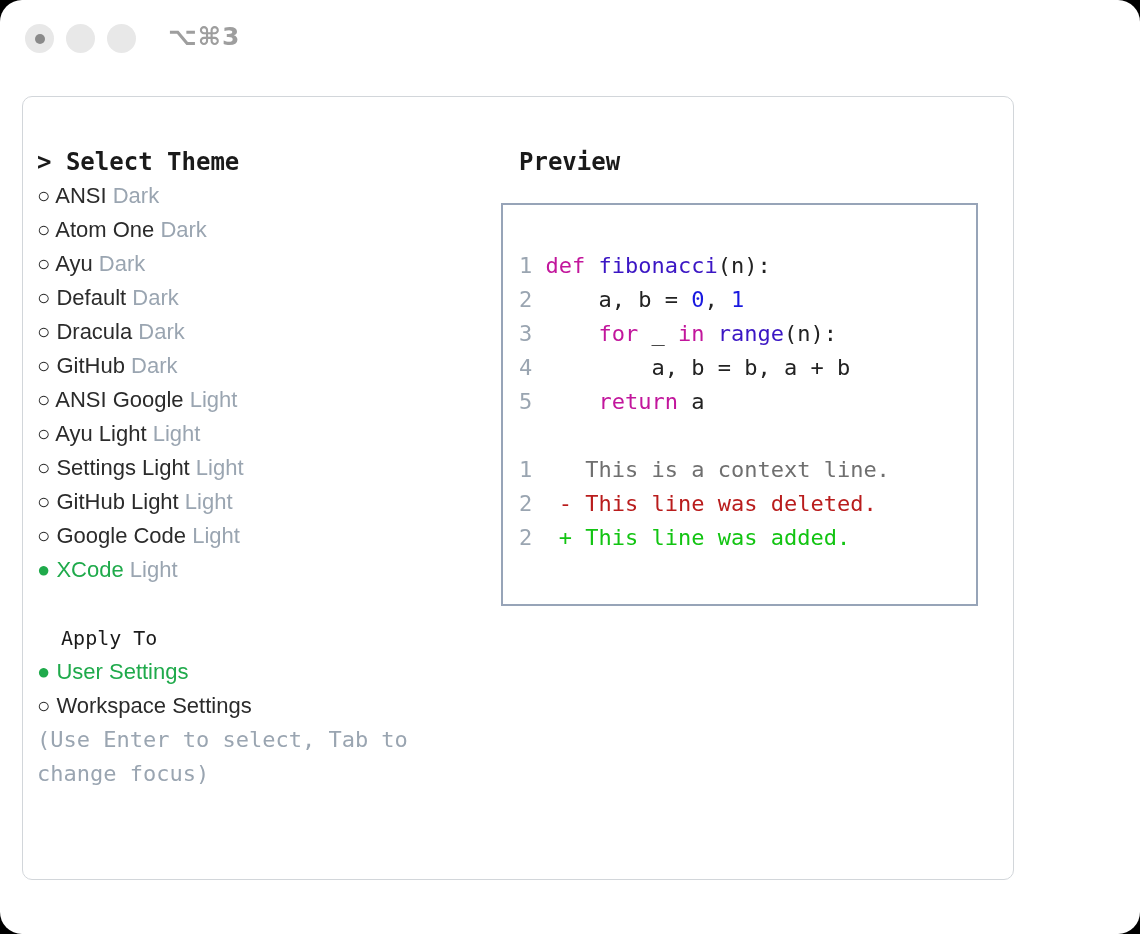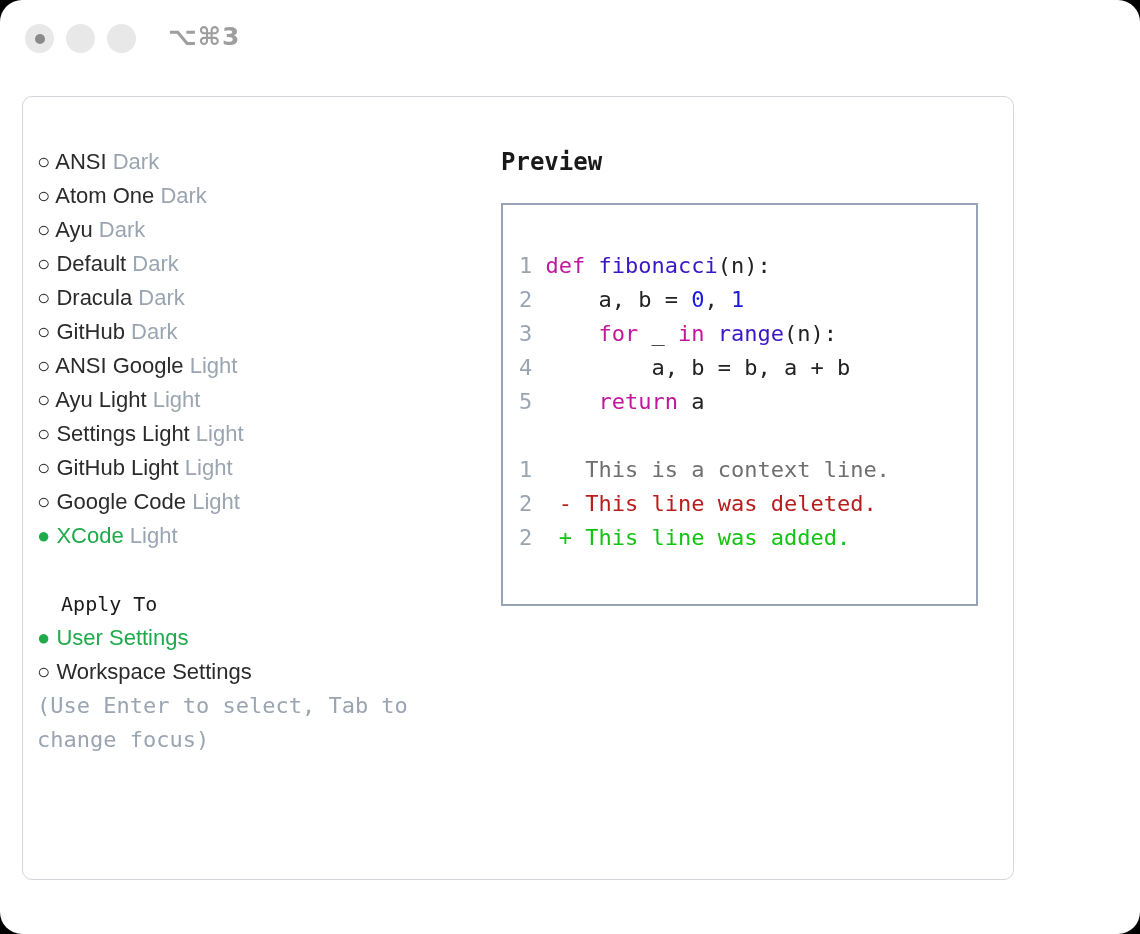--- a/index.html
+++ b/index.html
@@ -130,20 +130,21 @@
     left: 478px;
     top: 48px;
     width: 500px;
   }
   .preview-title {
     font-family: "DejaVu Sans Mono", monospace;
     font-size: 24px;
     font-weight: bold;
     color: #1a1a1a;
     line-height: 34px;
+    margin-left: 18px;
   }
   .preview-box {
     margin-top: 24px;
     width: 477px;
     height: 403px;
     border: 2px solid #97a4b8;
     box-sizing: border-box;
     background: #ffffff;
     position: relative;
   }
@@ -189,20 +190,21 @@
         </div>
       <div class="dot"></div>
       <div class="dot"></div>
     </div>
     <div class="shortcut">⌥⌘3</div>
   </div>
 
   <div class="panel">
 
     <div class="left-col">
+      <div class="list-header">&gt; Select Theme</div>
       <div id="theme-list">
           <div class="theme-row"><span class="marker">○</span> <span class="name">ANSI</span> <span class="tag">Dark</span></div>
           <div class="theme-row"><span class="marker">○</span> <span class="name">Atom One</span> <span class="tag">Dark</span></div>
           <div class="theme-row"><span class="marker">○</span> <span class="name">Ayu</span> <span class="tag">Dark</span></div>
           <div class="theme-row"><span class="marker">○</span> <span class="name">Default</span> <span class="tag">Dark</span></div>
           <div class="theme-row"><span class="marker">○</span> <span class="name">Dracula</span> <span class="tag">Dark</span></div>
           <div class="theme-row"><span class="marker">○</span> <span class="name">GitHub</span> <span class="tag">Dark</span></div>
           <div class="theme-row"><span class="marker">○</span> <span class="name">ANSI Google</span> <span class="tag">Light</span></div>
           <div class="theme-row"><span class="marker">○</span> <span class="name">Ayu Light</span> <span class="tag">Light</span></div>
           <div class="theme-row"><span class="marker">○</span> <span class="name">Settings Light</span> <span class="tag">Light</span></div>

